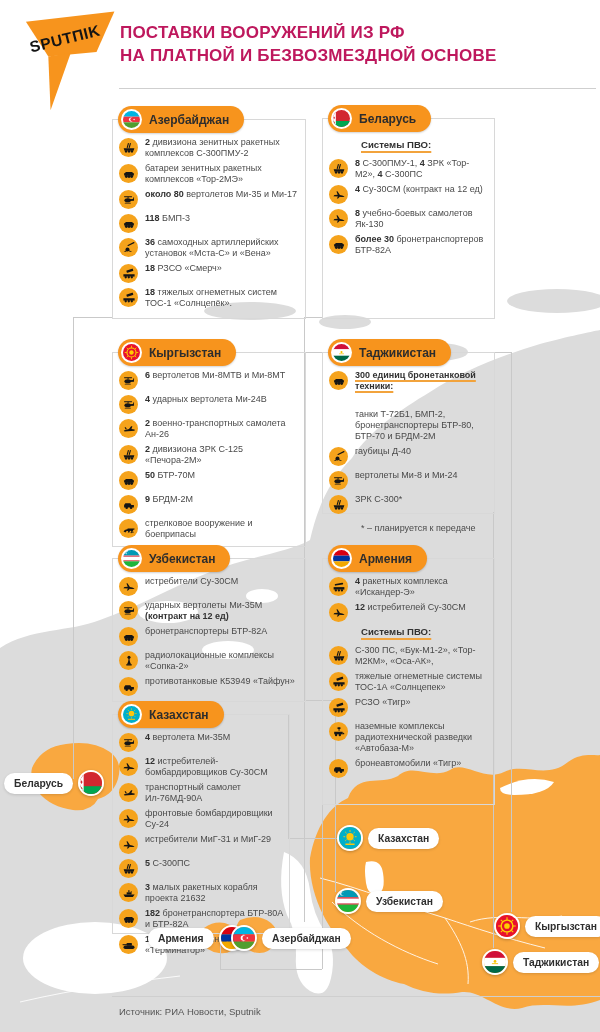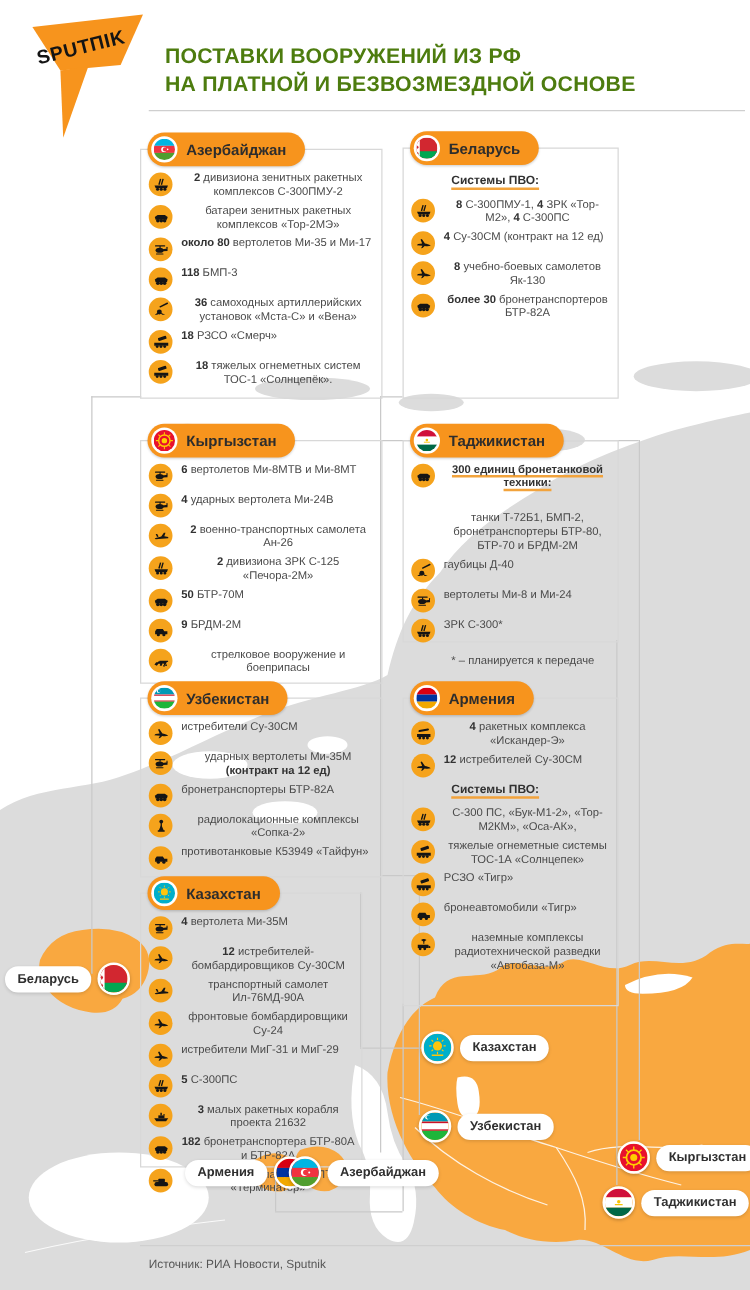--- a/index.html
+++ b/index.html
@@ -10,43 +10,43 @@
   
   .cline{position:absolute;background:#c9c9c9;z-index:1;}
 
   
   .logo{position:absolute;left:8px;top:6px;width:112px;height:112px;z-index:5;}
   .logo-banner,.logo-tail{position:absolute;inset:0;background:var(--accent,#F7941D);}
   .logo-banner{clip-path:polygon(16% 14%,95% 5%,79% 41%,36% 45%);}
   .logo-tail{clip-path:polygon(36% 45%,56% 42%,38% 93%);}
   .logo-text{position:absolute;left:21px;top:24px;transform:rotate(-14deg);
              font-size:15.5px;font-weight:800;color:#141414;letter-spacing:.6px;}
-  .title{position:absolute;left:120px;top:22px;margin:12px;font-size:17px;font-weight:800;
-         color:#4d7c0f;line-height:1.35;letter-spacing:.2px;z-index:5;}
+  .title{position:absolute;left:120px;top:22px;margin:0;font-size:17px;font-weight:800;
+         color:#be185d;line-height:1.35;letter-spacing:.2px;z-index:5;}
   .title-divider{position:absolute;left:119px;top:88px;width:477px;height:1px;background:#cfcfcf;z-index:5;}
 
   
   .country-box{position:absolute;border:1px solid #d8d8d8;z-index:2;}
   .box-azerbaijan{left:112px;top:119px;width:192px;height:198px;}
   .box-belarus{left:322px;top:118px;width:171px;height:199px;}
   .box-kyrgyzstan{left:112px;top:352px;width:192px;height:193px;}
   .box-tajikistan{left:322px;top:352px;width:171px;height:160px;}
   .box-uzbekistan{left:112px;top:558px;width:192px;height:142px;}
   .box-armenia{left:322px;top:558px;width:171px;height:245px;}
   .box-kazakhstan{left:112px;top:714px;width:176px;height:218px;}
 
   .pill{position:absolute;top:-14px;left:5px;height:27px;background:var(--accent,#F7941D);
         border-radius:15px;display:flex;align-items:center;gap:7px;padding:0 15px 0 3px;
         box-shadow:0 1px 2px rgba(0,0,0,.18);white-space:nowrap;}
   .pill-flagring{width:21px;height:21px;background:#fff;border-radius:50%;
         display:flex;align-items:center;justify-content:center;flex:0 0 21px;}
   .pill-label{font-weight:700;font-size:12px;color:#2d2d2d;}
 
   .items{position:absolute;left:0;top:0;right:0;padding:17px 5px 0 6px;}
-  .row{display:flex;gap:7px;margin-bottom:4px;text-align:center;}
+  .row{display:flex;gap:7px;margin-bottom:4px;}
   .row-icon{width:19px;height:19px;border-radius:50%;background:var(--icon-circle,#F5A31C);
         flex:0 0 19px;display:flex;align-items:center;justify-content:center;margin-top:1px;}
   .row-icon svg{width:14px;height:14px;fill:#151515;}
   .row-text{font-size:9px;line-height:11px;color:#4a4a4a;}
   .row-text b{color:#323232;}
   .u{font-weight:700;color:#323232;text-decoration:underline;
      text-decoration-color:#f2a33c;text-decoration-thickness:2px;text-underline-offset:2px;}
   .u-block{display:block;margin-bottom:17px;}
   .row-sub{font-weight:700;font-size:9.6px;color:#323232;margin:3px 0 8px 32px;
      text-decoration:underline;text-decoration-color:#f2a33c;
@@ -611,39 +611,39 @@
               <circle cx="6.4" cy="17.6" r="2"></circle>
               <circle cx="11.6" cy="17.6" r="2"></circle>
               <circle cx="16.8" cy="17.6" r="2"></circle>
             </svg>
           </span>
           <div class="row-text">РСЗО «Тигр»</div>
         </div>
         <div class="row">
           <span class="row-icon">
             <svg viewBox="0 0 24 24">
-              <path d="m3.6 12 2.2-3.2h8.4l2 3.2h4.2v4.2H3.6z"></path>
-              <circle cx="8" cy="16.8" r="2.2"></circle>
-              <circle cx="15.6" cy="16.8" r="2.2"></circle>
-            </svg>
-          </span>
-          <div class="row-text">бронеавтомобили «Тигр»</div>
-        </div>
-        <div class="row">
-          <span class="row-icon">
-            <svg viewBox="0 0 24 24">
               <rect x="11.4" y="4" width="1.4" height="6.4"></rect>
               <path d="M8.2 5.2c2.4-1.8 5.2-1.8 7.6 0l-3.8 2.4z"></path>
               <path d="M3.8 11.6h14.4v4.4H3.8z"></path>
               <path d="M18.2 12.4 21 14v2h-2.8z"></path>
               <circle cx="7" cy="17.2" r="2"></circle>
               <circle cx="13.4" cy="17.2" r="2"></circle>
             </svg>
           </span>
           <div class="row-text">наземные комплексы радиотехнической разведки «Автобаза-М»</div>
+        </div>
+        <div class="row">
+          <span class="row-icon">
+            <svg viewBox="0 0 24 24">
+              <path d="m3.6 12 2.2-3.2h8.4l2 3.2h4.2v4.2H3.6z"></path>
+              <circle cx="8" cy="16.8" r="2.2"></circle>
+              <circle cx="15.6" cy="16.8" r="2.2"></circle>
+            </svg>
+          </span>
+          <div class="row-text">бронеавтомобили «Тигр»</div>
         </div>
       </div>
   </section>
 
   <section class="country-box box-kazakhstan">
     <div class="pill">
       <span class="pill-flagring">
           <span class="flag-wrap">
             <svg viewBox="0 0 24 24" preserveAspectRatio="xMidYMid slice">
               <rect width="24" height="24" fill="#00afca"></rect>

